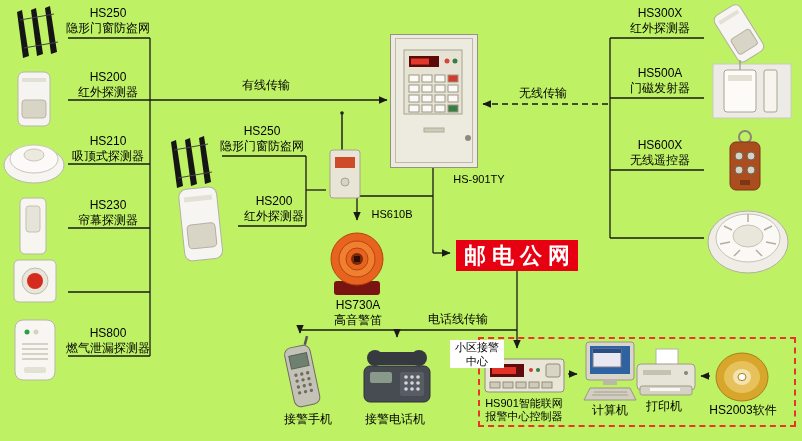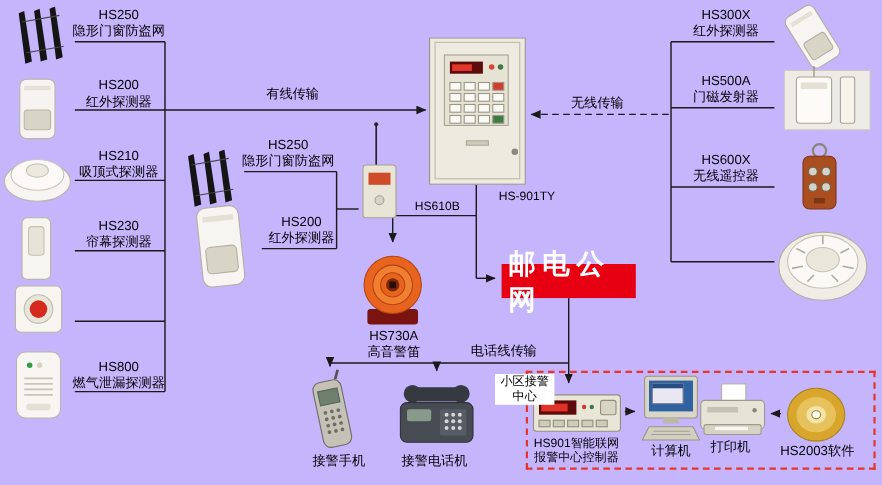--- a/index.html
+++ b/index.html
@@ -1,28 +1,28 @@
 <!DOCTYPE html>
 <html><head>
 <meta charset="utf-8">
 <style>
   html,body{margin:0;padding:0;background:#ffffff;}
   .canvas{
-    position:relative;width:802px;height:441px;background:#c4b5fd;overflow:hidden;
+    position:relative;width:802px;height:441px;background:#bef264;overflow:hidden;
     font-family:"Liberation Sans","DejaVu Sans",sans-serif;color:#000;
   }
   .wires{position:absolute;left:0;top:0;z-index:1;}
   .dev{position:absolute;z-index:2;}
   .lbl{position:absolute;z-index:3;text-align:center;font-size:12px;line-height:15px;color:#000;}
   .lbl .ln{display:block;white-space:nowrap;}
   .small{font-size:11px;line-height:13px;}
   .netbox{
     position:absolute;z-index:3;left:456px;top:240px;width:122px;height:31px;
     background:#e60012;color:#ffffff;display:flex;align-items:center;justify-content:center;
-    font-size:25px;font-weight:bold;letter-spacing:6px;padding-left:6px;box-sizing:border-box;
+    font-size:22px;font-weight:bold;letter-spacing:6px;padding-left:6px;box-sizing:border-box;
   }
   .dashedbox{
     position:absolute;z-index:2;left:478px;top:337px;width:318px;height:90px;
     border:2px dashed #e8342a;box-sizing:border-box;background:transparent;
   }
   .centertitle{
     position:absolute;z-index:4;left:450px;top:340px;width:54px;
     background:#ffffff;text-align:center;font-size:11px;line-height:14px;
   }
 </style>
@@ -190,21 +190,21 @@
 
   <div class="dev" style="left:324px;top:110px">
     <svg width="44" height="92" viewBox="0 0 44 92">
       <line x1="18" y1="40" x2="18" y2="3" stroke="#222" stroke-width="1.5"></line>
       <circle cx="18" cy="3" r="1.8" fill="#222"></circle>
       <rect x="6" y="40" rx="3" width="30" height="48" fill="#e9e5d6" stroke="#a8a28f"></rect>
       <rect x="11" y="47" width="20" height="11" fill="#cf4a28"></rect>
       <circle cx="21" cy="72" r="4" fill="#d8d4c4" stroke="#a8a28f"></circle>
     </svg>
   </div>
-  <div class="lbl small" style="left:366px;top:182px;width:52px;text-align:right">
+  <div class="lbl small" style="left:366px;top:208px;width:52px;text-align:center">
     <span class="ln">HS610B</span>
   </div>
 
   <div class="lbl" style="left:235px;top:78px;width:62px">
     <span class="ln">有线传输</span>
   </div>
   <div class="lbl" style="left:512px;top:86px;width:62px">
     <span class="ln">无线传输</span>
   </div>
 

